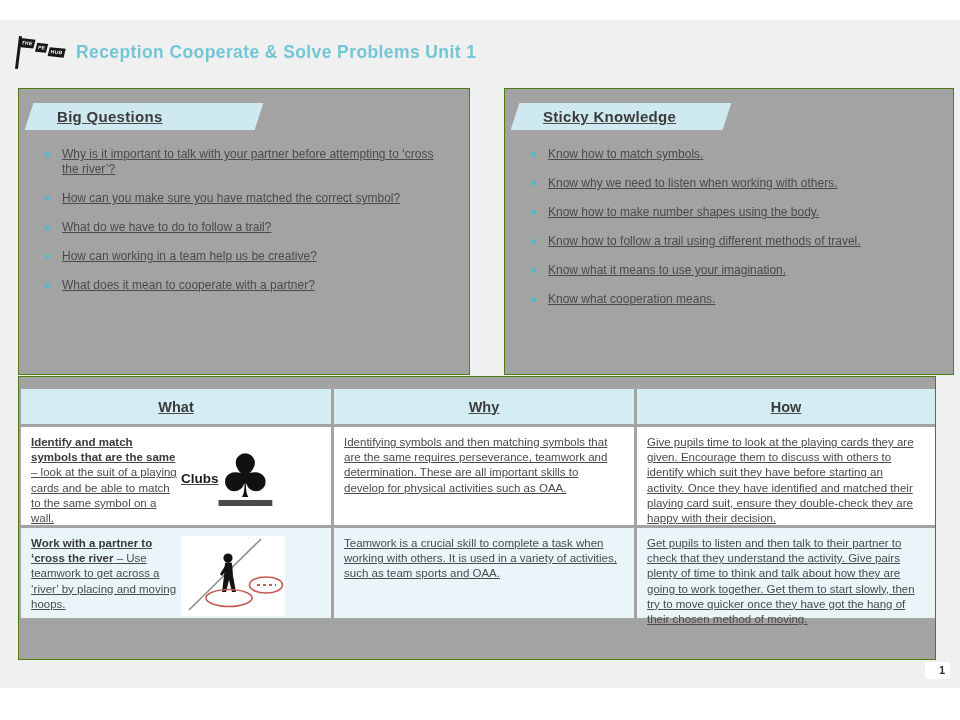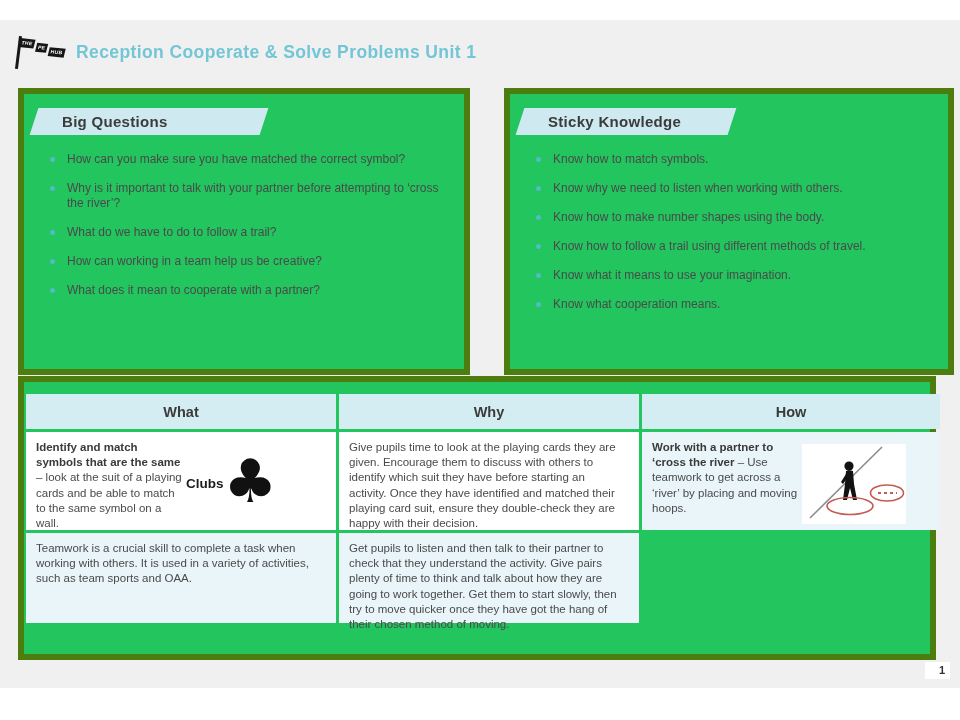--- a/index.html
+++ b/index.html
@@ -33,21 +33,21 @@
     transform:skewX(-8deg); display:block;
   }
   .logo .flag:nth-child(2){ margin-top:3px; }
   .logo .flag:nth-child(3){ margin-top:6px; }
   .page-title {
     position:absolute; left:76px; top:42px;
     font-size:17.5px; font-weight:bold; color:#72c6d6; letter-spacing:0.4px;
   }
   
   .card {
-    position:absolute; background:#22c55e; border:6px solid #4d7c0f;
+    position:absolute; background:#a3a3a3; border:1px solid #4d7c0f;text-decoration:underline;
   }
   .card.bq { left:18px; top:88px; width:452px; height:287px; }
   .card.sk { left:504px; top:88px; width:450px; height:287px; }
   .ribbon-wrap { position:relative; margin:14px 0 0 10px; height:27px; }
   .ribbon-bg {
     position:absolute; top:0; bottom:0; left:0; background:#cfe9f0;
     transform:skewX(-18deg);
   }
   .bq .ribbon-bg { width:230px; }
   .sk .ribbon-bg { width:212px; }
@@ -109,25 +109,25 @@
 <div class="page-title">Reception Cooperate &amp; Solve Problems Unit 1</div>
 
 <div class="card bq">
   <div class="ribbon-wrap">
     <div class="ribbon-bg"></div>
     <span class="ribbon-label">Big Questions</span>
   </div>
   <ul class="bullets">
     <li>
         <span class="dot"></span>
+        <span>Why is it important to talk with your partner before attempting to ‘cross the river’?</span>
+      </li>
+    <li>
+        <span class="dot"></span>
         <span>How can you make sure you have matched the correct symbol?</span>
-      </li>
-    <li>
-        <span class="dot"></span>
-        <span>Why is it important to talk with your partner before attempting to ‘cross the river’?</span>
       </li>
     <li>
         <span class="dot"></span>
         <span>What do we have to do to follow a trail?</span>
       </li>
     <li>
         <span class="dot"></span>
         <span>How can working in a team help us be creative?</span>
       </li>
     <li>
@@ -178,20 +178,21 @@
 
     <div class="cell row1 what-cell">
       <div class="what-text">
         <b>Identify and match symbols that are the same</b><span> – look at the suit of a playing cards and be able to match to the same symbol on a wall.</span>
       </div>
       <div class="what-img">
         <div class="clubs-label">Clubs</div>
         <div class="clubs-glyph">♣</div>
       </div>
     </div>
+    <div class="cell row1 why-cell">Identifying symbols and then matching symbols that are the same requires perseverance, teamwork and determination. These are all important skills to develop for physical activities such as OAA.</div>
     <div class="cell row1 how-cell">Give pupils time to look at the playing cards they are given. Encourage them to discuss with others to identify which suit they have before starting an activity. Once they have identified and matched their playing card suit, ensure they double-check they are happy with their decision.</div>
 
     <div class="cell row2 what-cell">
       <div class="what-text">
         <b>Work with a partner to ‘cross the river</b><span> – Use teamwork to get across a ‘river’ by placing and moving hoops.</span>
       </div>
       <div class="what-img">
         <div class="river-box">
           <svg width="104" height="80" viewBox="0 0 104 80">
             <line x1="8" y1="74" x2="80" y2="3" stroke="#8d8d8d" stroke-width="1.6"></line>

